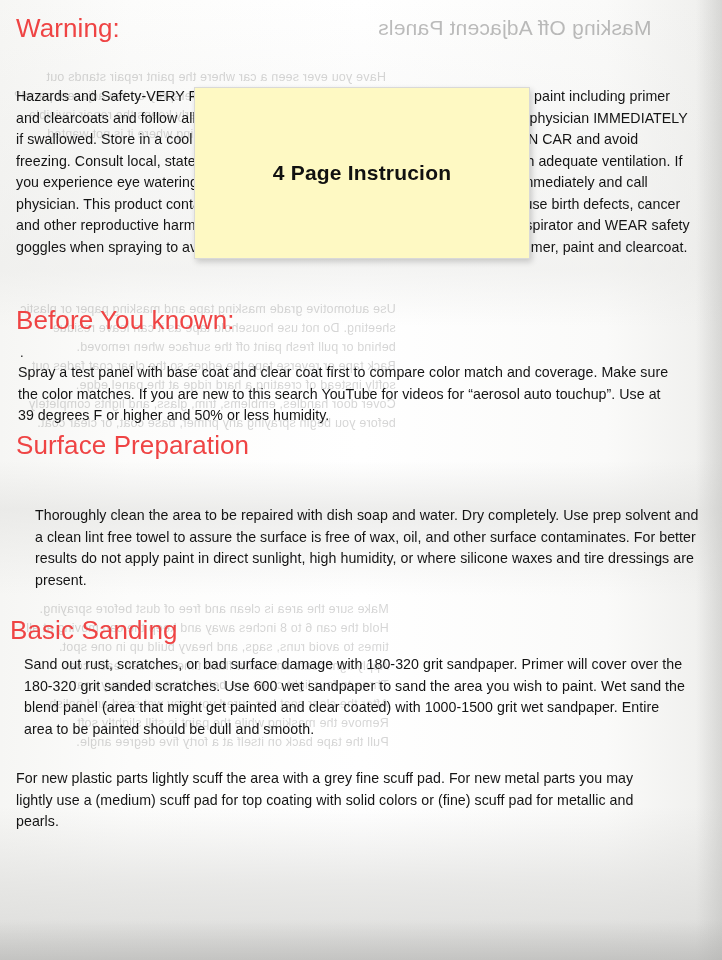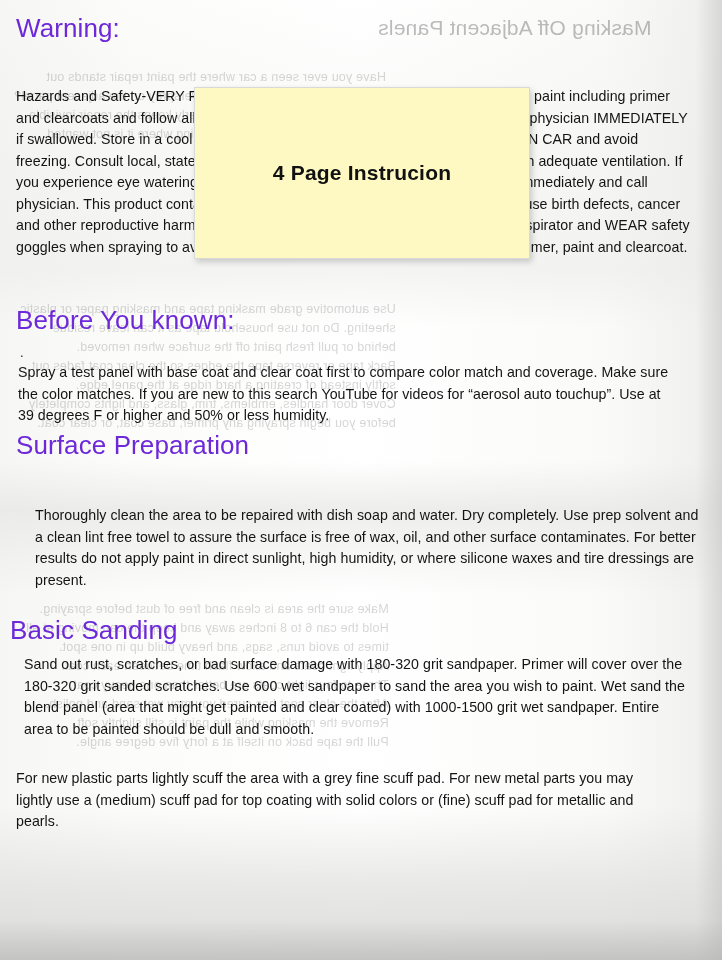--- a/index.html
+++ b/index.html
@@ -70,21 +70,21 @@
   .content {
     position: relative;
     z-index: 3;
   }
 
   h1.sec {
     font-family: "Liberation Sans", sans-serif;
     font-weight: 400;
     font-size: 26px;
     letter-spacing: 0.1px;
-    color: #6d28d9;
+    color: #ef4444;
     margin: 0;
   }
 
   p.body {
     font-size: 14.2px;
     line-height: 21.5px;
     color: #141414;
     margin: 0;
     letter-spacing: 0.05px;
   }

